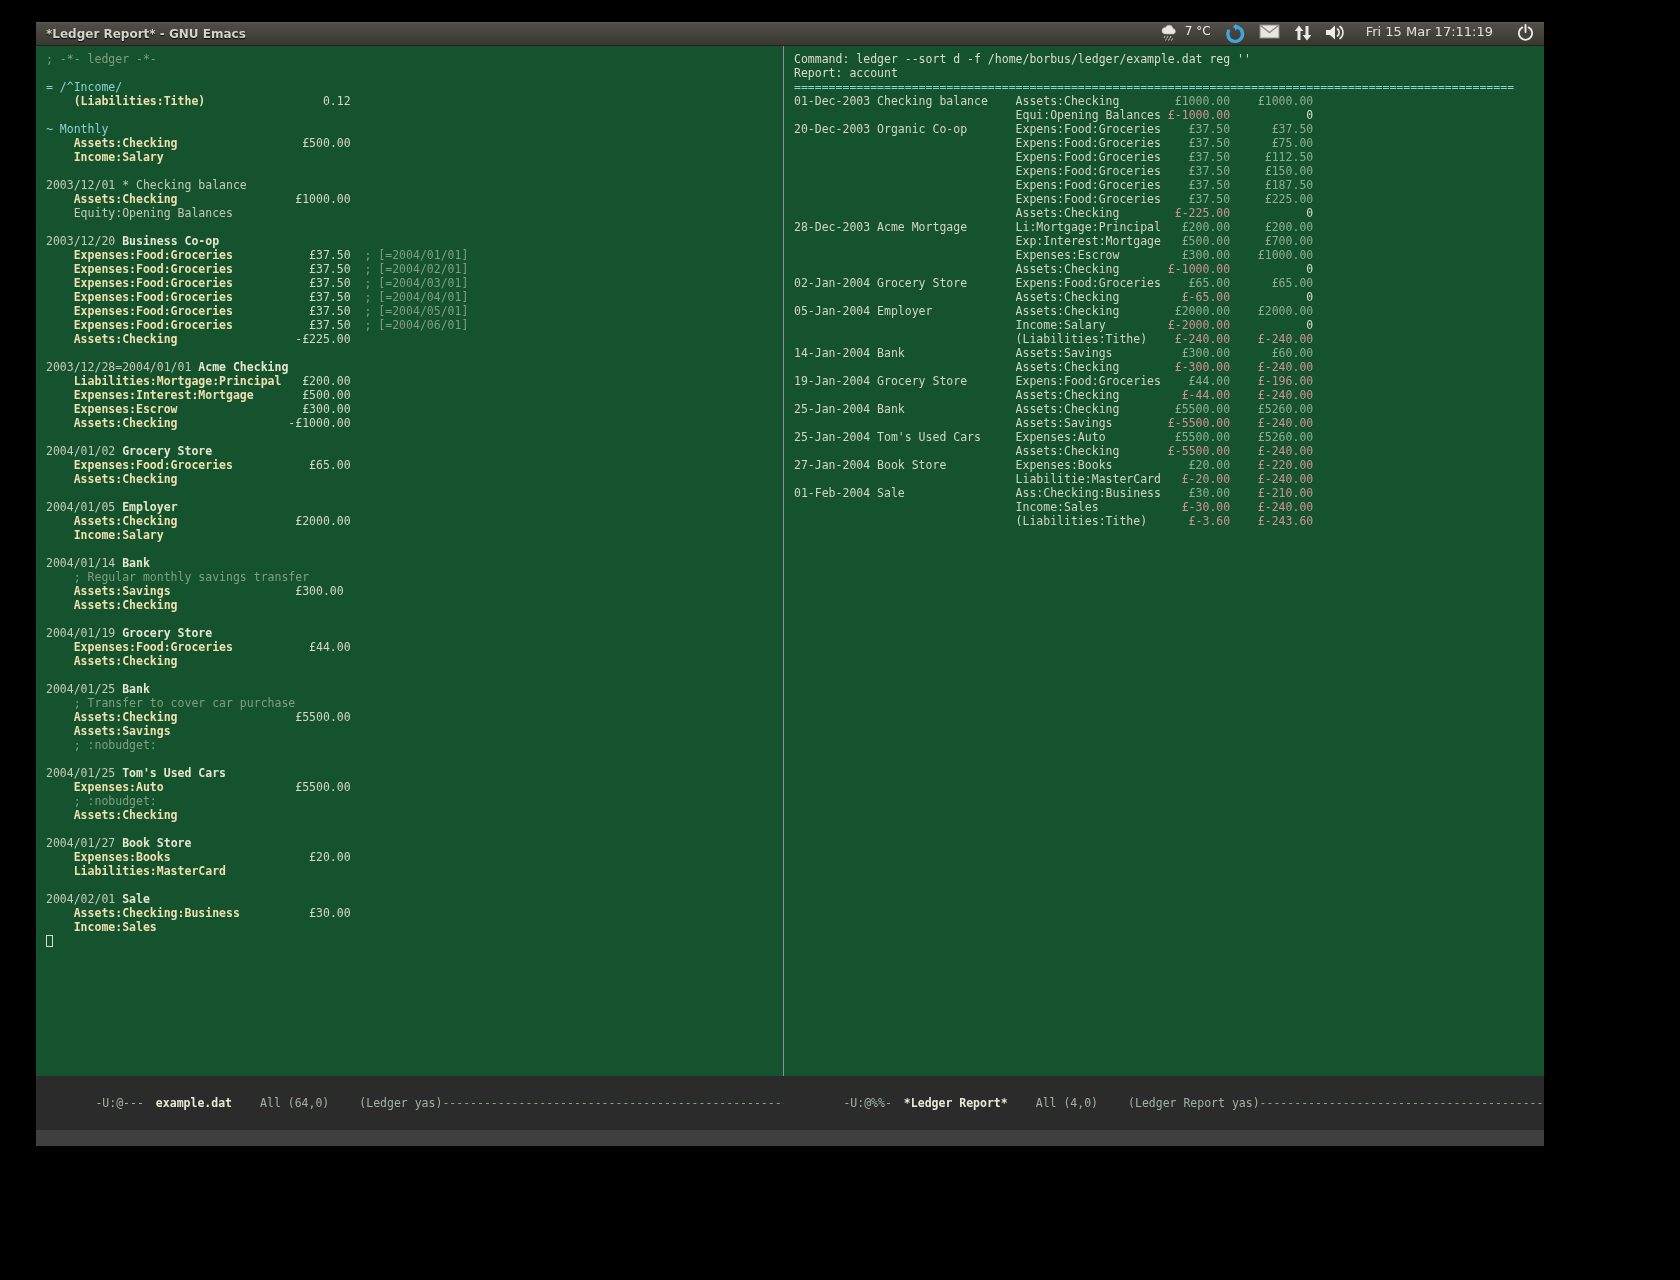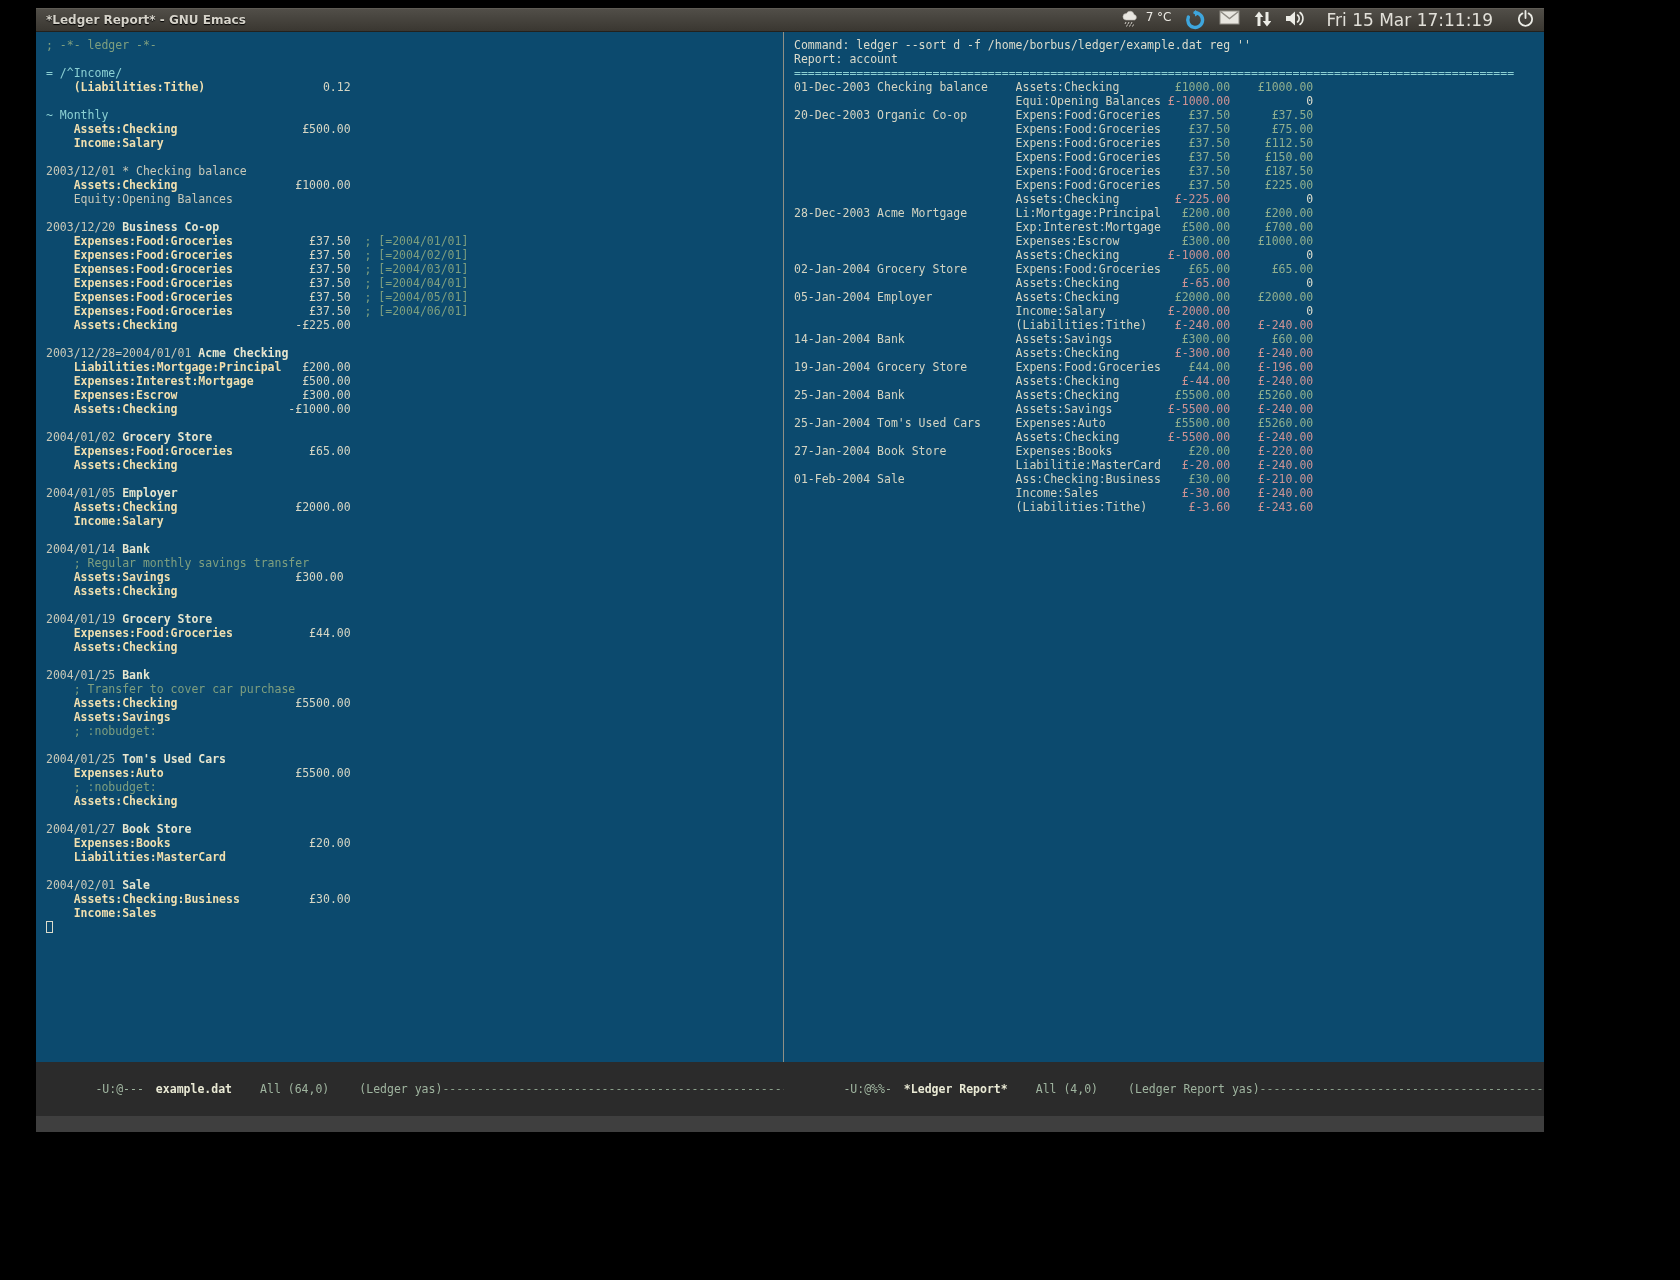--- a/index.html
+++ b/index.html
@@ -1,36 +1,36 @@
 <!DOCTYPE html>
 <html><head>
 <meta charset="utf-8">
 <style>
   * { margin:0; padding:0; box-sizing:border-box; }
   html,body { width:1680px; height:1280px; background:#000; overflow:hidden;
               font-family:"DejaVu Sans", sans-serif; }
 
-  .screen { position:absolute; left:36px; top:8px; width:1508px; height:1124px; }
+  .screen { position:absolute; left:36px; top:22px; width:1508px; height:1124px; }
 
   
   .panel { height:24px; width:100%;
            background:linear-gradient(#514e48, #3a3731);
            border-top:1px solid #5e5b54; border-bottom:1px solid #23211d;
            display:flex; align-items:center; padding:0 10px; }
   .panel-title { color:#d6d3ca; font-weight:bold; font-size:12px;
                  text-shadow:0 1px 1px #000; flex:0 0 auto; }
   .panel-spacer { flex:1; }
   .tray { display:flex; align-items:flex-start; gap:14px; color:#e6e4de; }
   .tray svg { display:block; }
   .tray-temp { font-size:12px; color:#eceae4; margin-left:-8px; }
-  .tray-clock { font-size:17px; color:#e2e0d9; margin:0 10px 0 6px; }
+  .tray-clock { font-size:13px; color:#e2e0d9; margin:0 10px 0 6px; }
 
   
   .frame { position:absolute; top:24px; bottom:0; left:0; right:0;
-           background:#0c4a6e; display:flex; flex-direction:column; }
+           background:#14532d; display:flex; flex-direction:column; }
   .windows { flex:1; min-height:0; display:flex; }
   .win { overflow:hidden; padding:6px 0 0 10px;
          font-family:"DejaVu Sans Mono", monospace; font-size:11.5px; line-height:14px;
          color:#dcdccc; }
   .win-left  { width:747px; flex:0 0 747px; }
   .vdivider  { width:1px; flex:0 0 1px; background:#8f8f85; }
   .win-right { flex:1; }
 
   .bufline { height:14px; white-space:pre; }
   .seg-c { color:#7f9f7f; }                       

